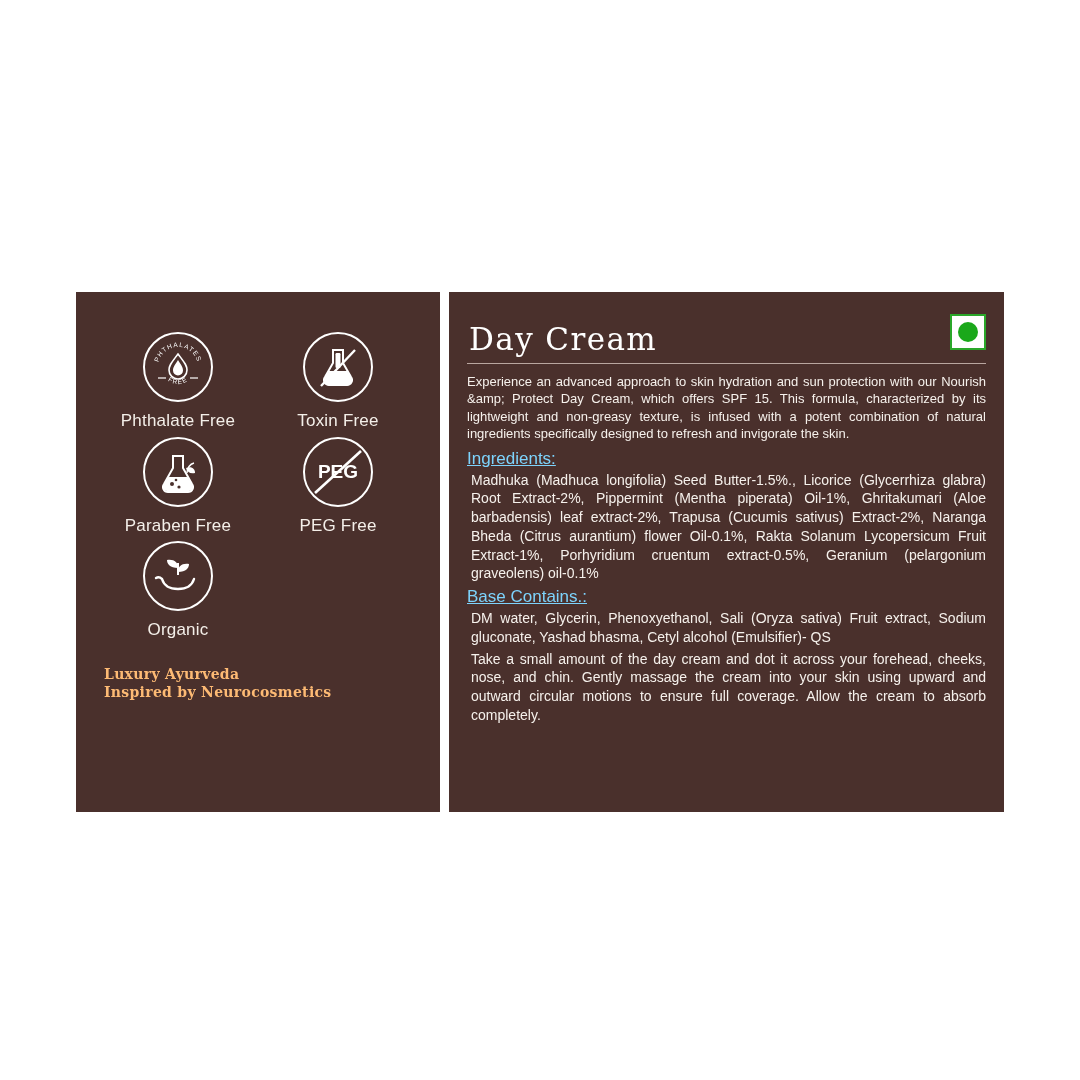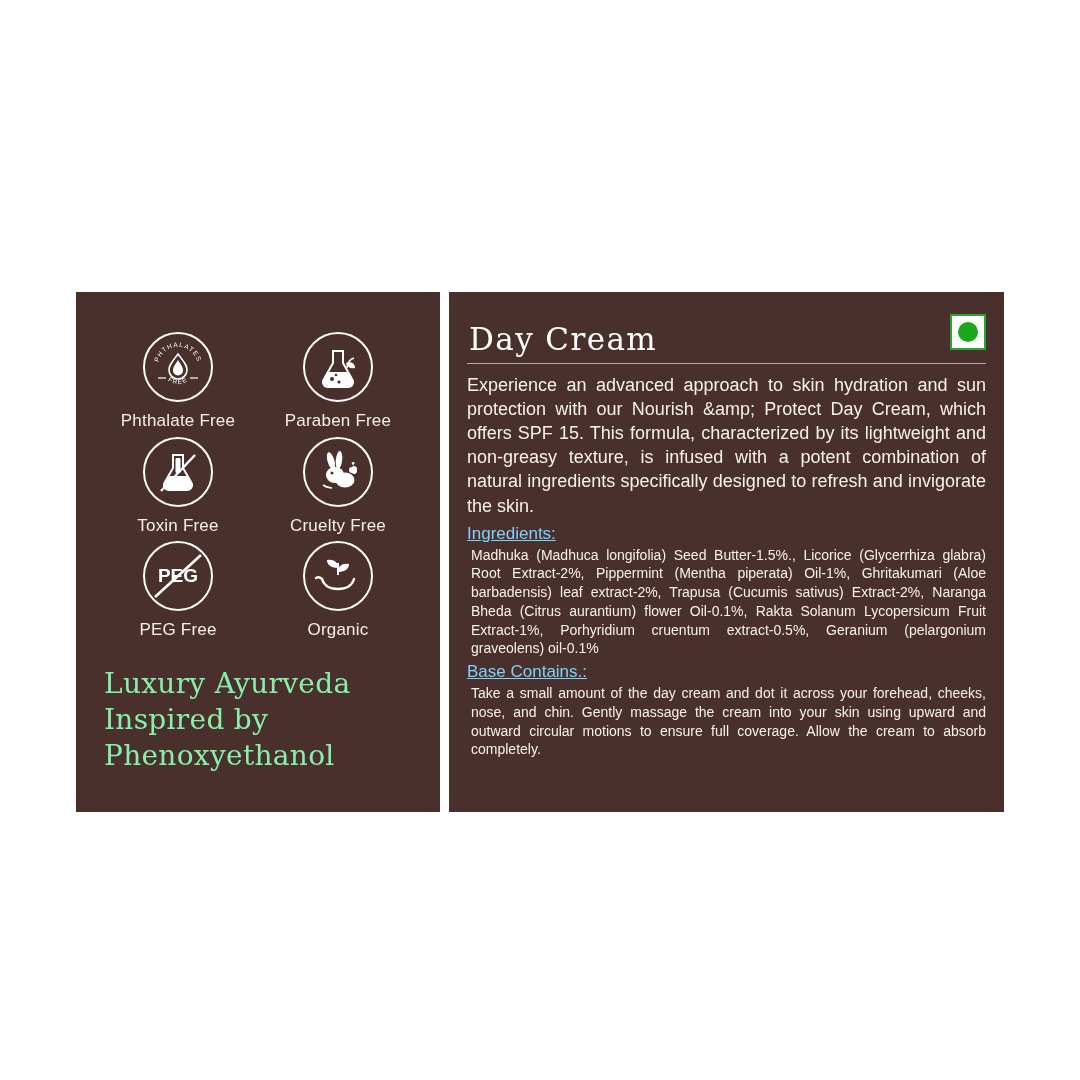--- a/index.html
+++ b/index.html
@@ -67,25 +67,25 @@
     text-align: left;
     line-height: 1.1;
   }
 
   .brand-block {
     margin-top: 26px;
     padding-left: 4px;
   }
   .brand-line {
     font-family: "DejaVu Serif", serif;
-    font-size: 28px;
+    font-size: 14px;
     line-height: 1.28;
-    color: #86efac;
+    color: #fdba74;
     letter-spacing: 0.3px;
-    font-weight: 400;
+    font-weight: 700;
   }
 
   
   .panel-right {
     position: absolute;
     left: 449px;
     top: 292px;
     width: 555px;
     height: 520px;
     background: #4a302c;
@@ -127,21 +127,21 @@
   }
 
   .rule {
     height: 1px;
     background: #b9a6a0;
     margin: 8px 0 9px 0;
   }
 
   .body-text {
     color: #f6f1ec;
-    font-size: 18px;
+    font-size: 13px;
     line-height: 1.34;
     text-align: justify;
     margin: 0 0 6px 0;
   }
 
   .section-head {
     color: #7dd3fc;
     font-size: 17px;
     font-weight: 400;
     margin: 4px 0 2px 0;
@@ -186,59 +186,44 @@
             <line x1="13" y1="44" x2="21" y2="44" stroke="#ffffff" stroke-width="1.2"></line>
             <line x1="45" y1="44" x2="53" y2="44" stroke="#ffffff" stroke-width="1.2"></line>
           </svg>
         </div>
         <div class="badge-label">Phthalate Free</div>
       </div>
 
       <div class="badge">
         <div class="badge-circle">
           <svg width="52" height="52" viewBox="0 0 52 52">
+            <path d="M21 9 h10 v13 l8 14 a5 5 0 0 1 -4.3 8 H17.3 a5 5 0 0 1 -4.3 -8 l8 -14 z" fill="none" stroke="#ffffff" stroke-width="2"></path>
+            <path d="M17 30 h18 l4.5 7 a4 4 0 0 1 -3.4 6.5 H15.9 a4 4 0 0 1 -3.4 -6.5 z" fill="#ffffff"></path>
+            <rect x="23.5" y="12" width="5" height="15" rx="1.2" fill="#ffffff"></rect>
+            <line x1="9" y1="45" x2="43" y2="9" stroke="#ffffff" stroke-width="2.4"></line>
+          </svg>
+        </div>
+        <div class="badge-label">Toxin Free</div>
+      </div>
+
+      <div class="badge">
+        <div class="badge-circle">
+          <svg width="52" height="52" viewBox="0 0 52 52">
             <path d="M21 10 h10 v12 l9 16 a5 5 0 0 1 -4 8 H16 a5 5 0 0 1 -4 -8 l9 -16 z" fill="none" stroke="#ffffff" stroke-width="2"></path>
             <path d="M16.5 31 h19 l5 8 a4 4 0 0 1 -3.5 6 H15 a4 4 0 0 1 -3.5 -6 z" fill="#ffffff"></path>
             <circle cx="20" cy="38" r="2" fill="#4a302c"></circle>
             <circle cx="27" cy="41" r="1.6" fill="#4a302c"></circle>
             <circle cx="24" cy="34" r="1.3" fill="#4a302c"></circle>
             <path d="M34 22 c6 -2 9 1 9 5 c-5 1 -8 -1 -9 -5 z" fill="#ffffff"></path>
             <path d="M35 27 c0 -5 3 -9 7 -10" fill="none" stroke="#ffffff" stroke-width="1.4"></path>
           </svg>
         </div>
         <div class="badge-label">Paraben Free</div>
       </div>
 
-      <div class="badge">
-        <div class="badge-circle">
-          <svg width="52" height="52" viewBox="0 0 52 52">
-            <path d="M21 9 h10 v13 l8 14 a5 5 0 0 1 -4.3 8 H17.3 a5 5 0 0 1 -4.3 -8 l8 -14 z" fill="none" stroke="#ffffff" stroke-width="2"></path>
-            <path d="M17 30 h18 l4.5 7 a4 4 0 0 1 -3.4 6.5 H15.9 a4 4 0 0 1 -3.4 -6.5 z" fill="#ffffff"></path>
-            <rect x="23.5" y="12" width="5" height="15" rx="1.2" fill="#ffffff"></rect>
-            <line x1="9" y1="45" x2="43" y2="9" stroke="#ffffff" stroke-width="2.4"></line>
-          </svg>
-        </div>
-        <div class="badge-label">Toxin Free</div>
-      </div>
-
-      <div class="badge">
-        <div class="badge-circle">
-          <svg width="54" height="54" viewBox="0 0 54 54">
-            <ellipse cx="20" cy="16" rx="3.4" ry="9" transform="rotate(-16 20 16)" fill="#ffffff"></ellipse>
-            <ellipse cx="28" cy="15" rx="3.2" ry="9" transform="rotate(6 28 15)" fill="#ffffff"></ellipse>
-            <ellipse cx="24" cy="30" rx="9" ry="8" fill="#ffffff"></ellipse>
-            <ellipse cx="34" cy="35" rx="9.5" ry="7.5" fill="#ffffff"></ellipse>
-            <circle cx="21" cy="28" r="1.5" fill="#4a302c"></circle>
-            <path d="M41 22 a3 3 0 0 1 5 3 a3 3 0 0 1 -5 3 a3 3 0 0 1 0 -6 z" fill="#ffffff"></path>
-            <path d="M40.5 18 l1.6 2.6 l1.6 -2.6 a1.9 1.9 0 0 0 -3.2 0 z" fill="#ffffff"></path>
-            <path d="M12 40 q4 3 9 3" fill="none" stroke="#ffffff" stroke-width="1.6"></path>
-          </svg>
-        </div>
-        <div class="badge-label">Cruelty Free</div>
-      </div>
 
       <div class="badge">
         <div class="badge-circle">
           <svg width="66" height="66" viewBox="0 0 66 66">
             <text x="33" y="39" text-anchor="middle" font-family="Liberation Sans, sans-serif" font-size="19" font-weight="bold" fill="#ffffff">PEG</text>
             <line x1="10" y1="54" x2="56" y2="12" stroke="#ffffff" stroke-width="2.6"></line>
           </svg>
         </div>
         <div class="badge-label">PEG Free</div>
       </div>
@@ -253,38 +238,39 @@
             <path d="M11 30 q-3 -3 -6 -1" fill="none" stroke="#ffffff" stroke-width="2.4" stroke-linecap="round"></path>
           </svg>
         </div>
         <div class="badge-label">Organic</div>
       </div>
 
     </div>
 
     <div class="brand-block">
       <div class="brand-line">Luxury Ayurveda</div>
-      <div class="brand-line">Inspired by Phenoxyethanol</div>
+      <div class="brand-line">Inspired by Neurocosmetics</div>
     </div>
   </div>
 
   <div class="panel-right">
 
     <div class="r-head">
       <div class="r-title">Day Cream</div>
       <div class="veg-mark">
         <div class="veg-dot"></div>
       </div>
     </div>
 
     <div class="rule"></div>
 
     <p class="body-text">Experience an advanced approach to skin hydration and sun protection with our Nourish &amp;amp; Protect Day Cream, which offers SPF 15. This formula, characterized by its lightweight and non-greasy texture, is infused with a potent combination of natural ingredients specifically designed to refresh and invigorate the skin.</p>
 
     <div class="section-head">Ingredients:</div>
     <p class="small-text">Madhuka (Madhuca longifolia) Seed Butter-1.5%., Licorice (Glycerrhiza glabra) Root Extract-2%, Pippermint (Mentha piperata) Oil-1%, Ghritakumari (Aloe barbadensis) leaf extract-2%, Trapusa (Cucumis sativus) Extract-2%, Naranga Bheda (Citrus aurantium) flower Oil-0.1%, Rakta Solanum Lycopersicum Fruit Extract-1%, Porhyridium cruentum extract-0.5%, Geranium (pelargonium graveolens) oil-0.1%</p>
 
     <div class="section-head">Base Contains.:</div>
+    <p class="small-text">DM water, Glycerin, Phenoxyethanol, Sali (Oryza sativa) Fruit extract, Sodium gluconate, Yashad bhasma, Cetyl alcohol (Emulsifier)- QS</p>
 
     <p class="small-text">Take a small amount of the day cream and dot it across your forehead, cheeks, nose, and chin. Gently massage the cream into your skin using upward and outward circular motions to ensure full coverage. Allow the cream to absorb completely.</p>
   </div>
 
 </div>
 
 </body></html>

